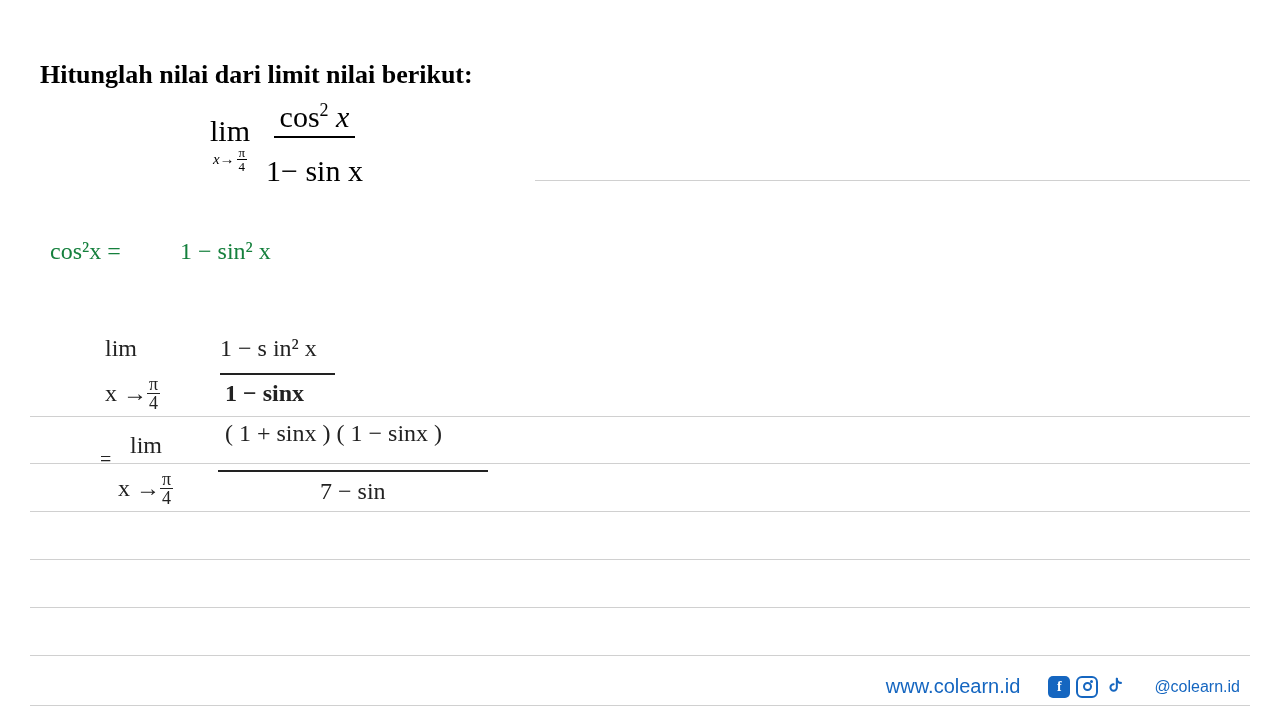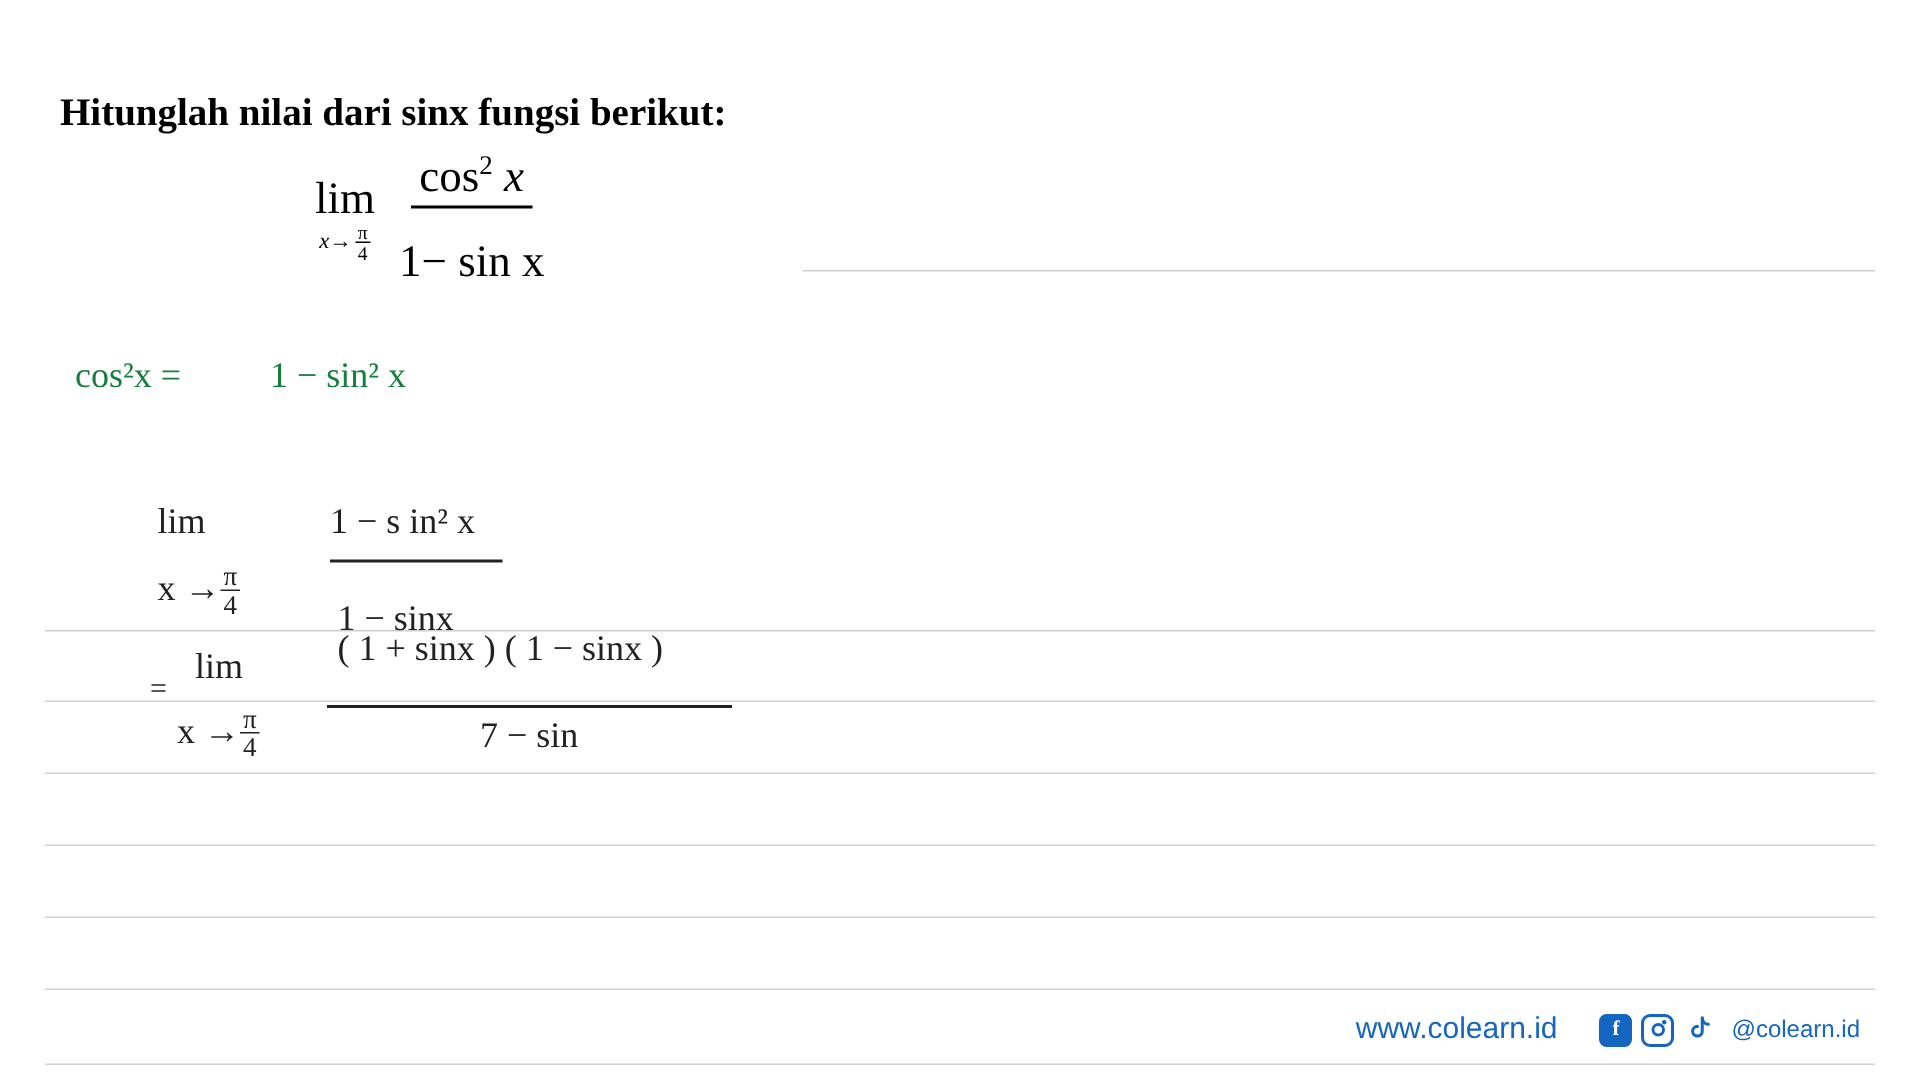--- a/index.html
+++ b/index.html
@@ -59,23 +59,22 @@
     flex-direction: column;
     align-items: center;
   }
   .main-frac .num {
     border-bottom: 2px solid #000;
     padding: 0 6px 2px 6px;
     font-style: italic;
     text-align: center;
   }
   .main-frac .den {
-    padding: 3px 6px 0 6px;
+    padding: 16px 6px 0 6px;
     font-style: italic;
-    margin-top: 16px;
   }
   sup { font-size: 0.6em; vertical-align: super; font-style: normal; }
   .it { font-style: italic; }
 
   .lines {
     position: absolute;
     left: 30px;
     right: 30px;
   }
   .hr { position: absolute; left:0; right:0; height:1px; background:#d0d0d0; }
@@ -125,27 +124,27 @@
     width:22px; height:22px; background:#1566c0; border-radius:5px;
     display:flex; align-items:center; justify-content:center;
   }
   .rounded-sq span { color:#fff; font-weight:bold; font-size:14px; font-family:Georgia,serif; }
   .insta-outer {
     width:22px; height:22px; border:2.5px solid #1566c0; border-radius:6px;
     display:flex; align-items:center; justify-content:center; position:relative;
   }
   .insta-inner { width:9px; height:9px; border:2.5px solid #1566c0; border-radius:50%; }
   .insta-dot { position:absolute; top:2.5px; right:3px; width:3px; height:3px; background:#1566c0; border-radius:50%; }
-  .handle { color:#1566c0; font-size:16px; margin-left:4px; }
+  .handle { color:#1566c0; font-size:16px; margin-left:22px; }
 </style>
 </head>
 <body>
 
 <div class="page">
-  <div class="title">Hitunglah nilai dari sinx fungsi berikut:</div>
+  <div class="title">Hitunglah nilai dari limit nilai berikut:</div>
 
   <div class="formula-row">
     <span class="lim-block">
       <span class="lim-top">lim</span>
       <span class="lim-bot">
         <span>x→</span>
         <span class="stackfrac">
           <span class="n">π</span>
           <span class="d">4</span>
         </span>
@@ -180,21 +179,21 @@
   <div class="hwblack" style="top:335px; left:105px;">lim</div>
   <div class="hwblack" style="top:375px; left:105px; display:flex; align-items:center;">
     <span>x → </span>
     <span class="hw-stack">
       <span class="t">π</span>
       <span class="b">4</span>
     </span>
   </div>
   <div class="hwblack" style="top:335px; left:220px;">1 − s in² x</div>
   <div class="hw-frac-line" style="top:373px; left:220px; width:115px;"></div>
-  <div class="hwblack" style="top:400px; left:225px;">1 − sinx</div>
+  <div class="hwblack" style="top:380px; left:225px;font-weight:bold;">1 − sinx</div>
 
   <div class="hwblack" style="top:448px; left:100px; font-size:20px;">=</div>
   <div class="hwblack" style="top:432px; left:130px;">lim</div>
   <div class="hwblack" style="top:470px; left:118px; display:flex; align-items:center;">
     <span>x → </span>
     <span class="hw-stack">
       <span class="t">π</span>
       <span class="b">4</span>
     </span>
   </div>

